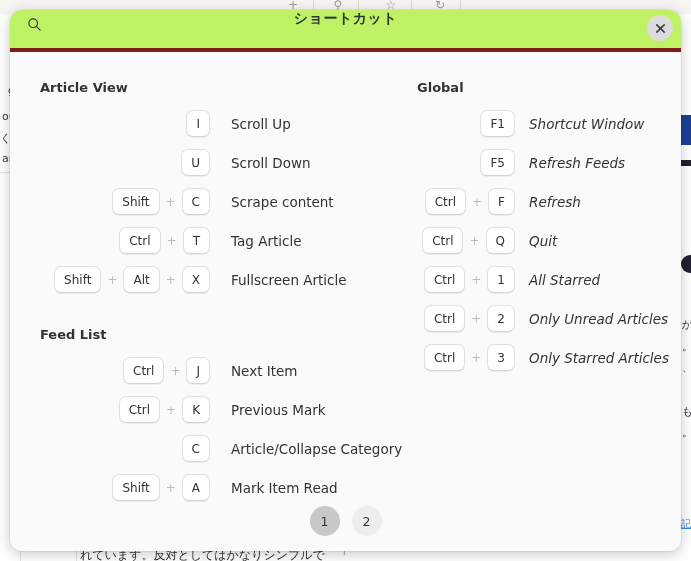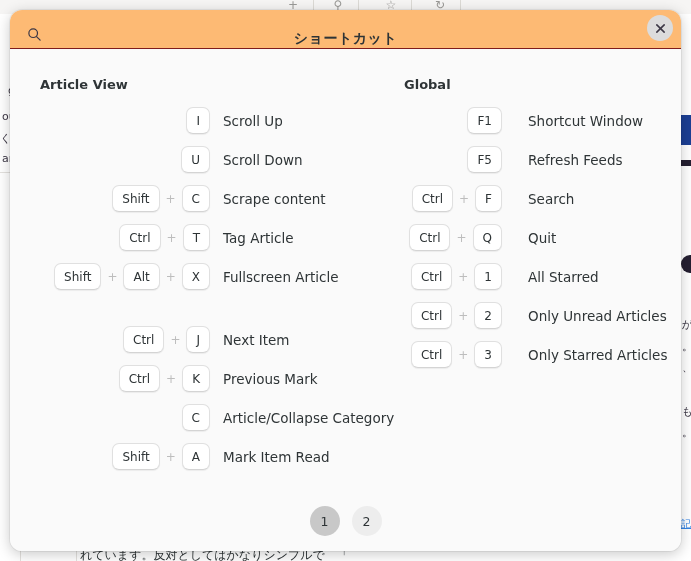--- a/index.html
+++ b/index.html
@@ -96,23 +96,23 @@
     background: #fafafa;
     border-radius: 12px;
     box-shadow: 0 3px 14px rgba(0,0,0,0.22), 0 0 0 1px rgba(0,0,0,0.05);
     overflow: hidden;
     display: flex; flex-direction: column;
   }
 
   .dlg-header {
     position: relative;
     height: 38px; flex: 0 0 38px;
-    background: #fdba74;
-    border-bottom: 1px solid #7f1d1d;
-    display: flex; align-items: flex-end;
+    background: #bef264;
+    border-bottom: 4px solid #7f1d1d;
+    display: flex; align-items: flex-start;
   }
   .hdr-title {
     position: absolute; left: 0; right: 0; text-align: center;
     font-size: 14px; font-weight: bold; color: #2e3436;
     letter-spacing: 0.5px;
   }
   .search-btn {
     position: relative; z-index: 2;
     margin-left: 10px;
     width: 28px; height: 28px;
@@ -137,21 +137,21 @@
     padding-left: 20px;
   }
 
   .columns {
     position: absolute;
     left: 0; top: 0; right: 0;
   }
 
   .col { position: absolute; top: 0; }
   .col-left  { left: 30px;  width: 370px; }
-  .col-right { left: 394px; width: 240px; }
+  .col-right { left: 407px; width: 240px; }
 
   .group { margin-bottom: 6px; }
   .group-title {
     font-size: 13px; font-weight: bold; color: #2e3436;
     margin: 0 0 4px 0;
     height: 24px; line-height: 24px;
   }
   .group-gap { height: 18px; }
 
   .srow {
@@ -182,22 +182,22 @@
   .plus {
     color: #bdbdbd;
     font-size: 12px;
     padding: 0 6px;
   }
   .desc {
     font-size: 13.5px;
     color: #2e3436;
     white-space: nowrap;
   }
-  .col-left  .desc { margin-left: 13px; }
-  .col-right .desc { margin-left: 26px; }
+  .col-left  .desc { margin-left: 21px; }
+  .col-right .desc { margin-left: 14px; font-style: italic; }
 
   .pager {
     position: absolute;
     left: 0; right: 0; bottom: 15px;
     display: flex; align-items: center; justify-content: center;
     gap: 12px;
   }
   .dot {
     width: 30px; height: 30px;
     border-radius: 50%;
@@ -301,20 +301,21 @@
                 <span class="plus">+</span>
                 <span class="key">Alt</span>
                 <span class="plus">+</span>
                 <span class="key">X</span>
               </div>
               <div class="desc">Fullscreen Article</div>
             </div>
           </div>
           <div class="group-gap"></div>
           <div class="group">
+            <div class="group-title">Feed List</div>
             <div class="srow">
               <div class="keys">
                 <span class="key">Ctrl</span>
                 <span class="plus">+</span>
                 <span class="key">J</span>
               </div>
               <div class="desc">Next Item</div>
             </div>
             <div class="srow">
               <div class="keys">
@@ -354,21 +355,21 @@
                 <span class="key">F5</span>
               </div>
               <div class="desc">Refresh Feeds</div>
             </div>
             <div class="srow">
               <div class="keys">
                 <span class="key">Ctrl</span>
                 <span class="plus">+</span>
                 <span class="key">F</span>
               </div>
-              <div class="desc">Search</div>
+              <div class="desc">Refresh</div>
             </div>
             <div class="srow">
               <div class="keys">
                 <span class="key">Ctrl</span>
                 <span class="plus">+</span>
                 <span class="key">Q</span>
               </div>
               <div class="desc">Quit</div>
             </div>
             <div class="srow">

